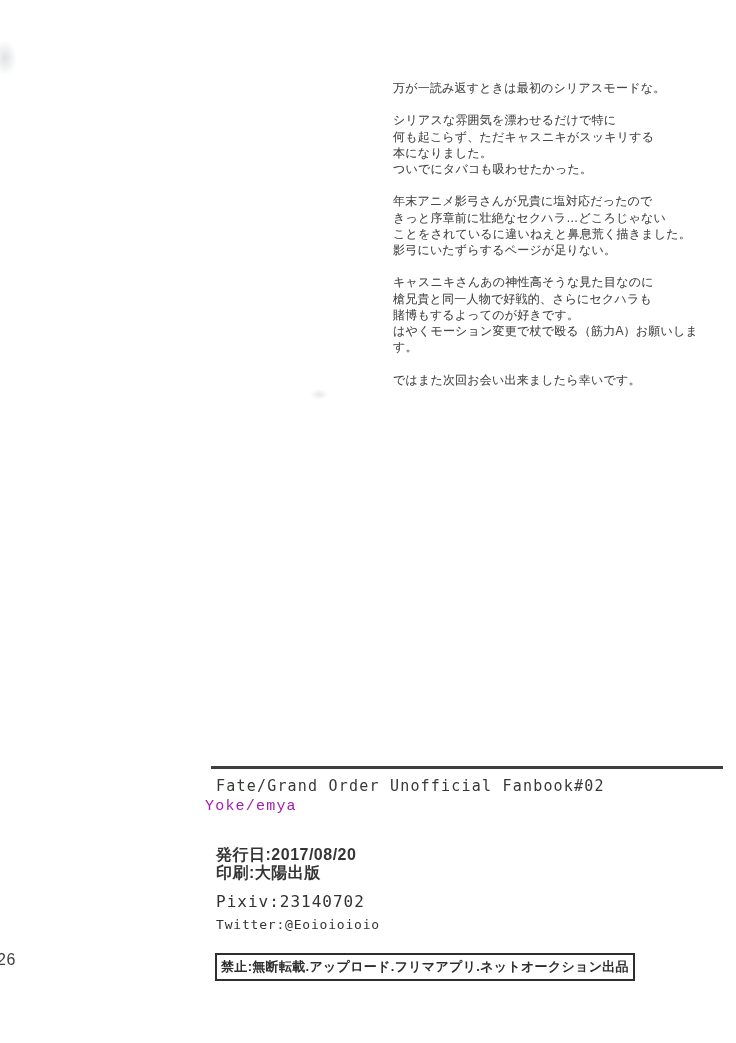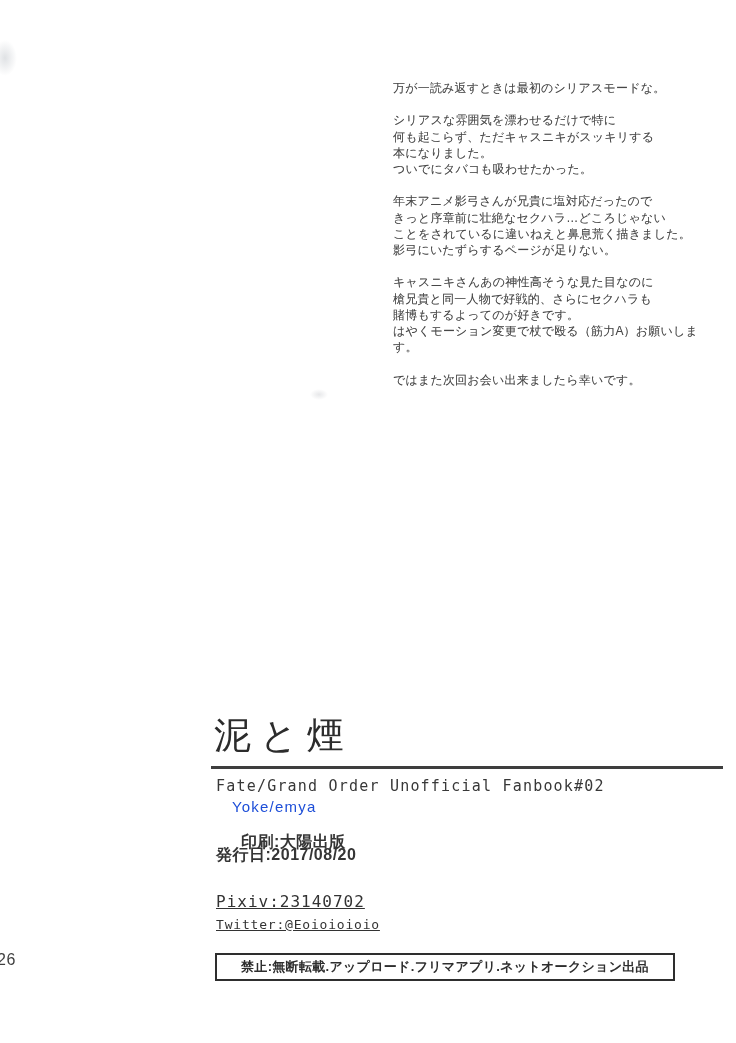--- a/index.html
+++ b/index.html
@@ -54,53 +54,52 @@
     left: 216px;
     top: 777px;
     font-family: "DejaVu Sans Mono", "Liberation Mono", monospace;
     font-size: 15px;
     letter-spacing: 1.2px;
     color: #383838;
     text-align: center;
   }
   .circle-line {
     position: absolute;
-    left: 232px;
+    left: 205px;
     top: 798px;
-    font-family: Liberation Sans, sans-serif;
+    font-family: Liberation Mono, monospace;
     font-size: 15px;
     letter-spacing: 1.2px;
-    color: #1d4ed8;
+    color: #a21caf;
   }
   .pub-jp {
     position: absolute;
     left: 216px;
     font-size: 16px;
     color: #353535;
     letter-spacing: 0.5px;
     font-weight: bold;
   }
   .pub-date   { top: 845px; }
-  .pub-printer{ top: 832px; margin-left: 25px; }
+  .pub-printer{ top: 863px; }
   .pub-mono {
     position: absolute;
     left: 216px;
     font-family: "DejaVu Sans Mono", "Liberation Mono", monospace;
     color: #333333;
-    text-decoration: underline;
   }
   .pub-pixiv   { top: 892px; font-size: 16px; letter-spacing: 1px; }
   .pub-twitter { top: 917px; font-size: 13px; letter-spacing: 0.8px; }
   .pub-email   { top: 932px; font-size: 14.5px; letter-spacing: 0.8px; }
 
   .notice-box {
     position: absolute;
     left: 215px;
     top: 953px;
-    width: 460px;
+    width: 420px;
     height: 28px;
     border: 2px solid #2e2e2e;
     box-sizing: border-box;
     background: #ffffff;
     display: flex;
     align-items: center;
     justify-content: center;
   }
   .notice-text {
     font-size: 13px;
@@ -155,21 +154,20 @@
 きっと序章前に壮絶なセクハラ…どころじゃない
 ことをされているに違いねえと鼻息荒く描きました。
 影弓にいたずらするページが足りない。</p>
     <p class="para">キャスニキさんあの神性高そうな見た目なのに
 槍兄貴と同一人物で好戦的、さらにセクハラも
 賭博もするよってのが好きです。
 はやくモーション変更で杖で殴る（筋力A）お願いします。</p>
     <p class="para">ではまた次回お会い出来ましたら幸いです。</p>
   </div>
 
-  <div class="colophon-title">泥と煙</div>
   <div class="title-rule"></div>
 
   <div class="series-line">Fate/Grand Order Unofficial Fanbook#02</div>
   <div class="circle-line">Yoke/emya</div>
 
   <div class="pub-jp pub-date">発行日:2017/08/20</div>
   <div class="pub-jp pub-printer">印刷:大陽出版</div>
   <div class="pub-mono pub-pixiv">Pixiv:23140702</div>
   <div class="pub-mono pub-twitter">Twitter:@Eoioioioio</div>
 

